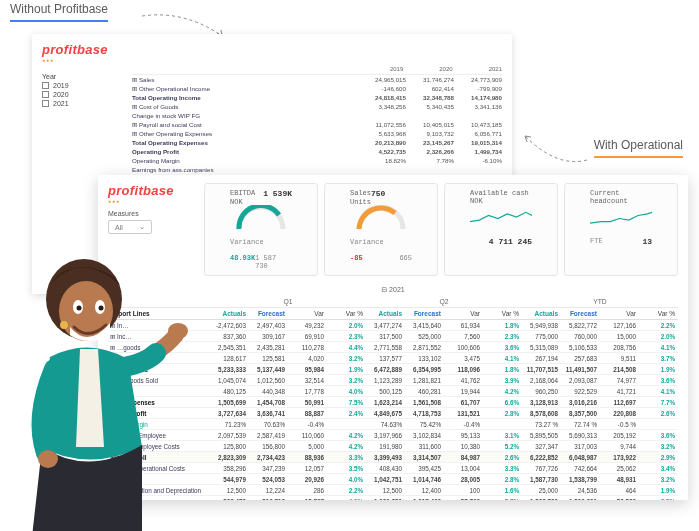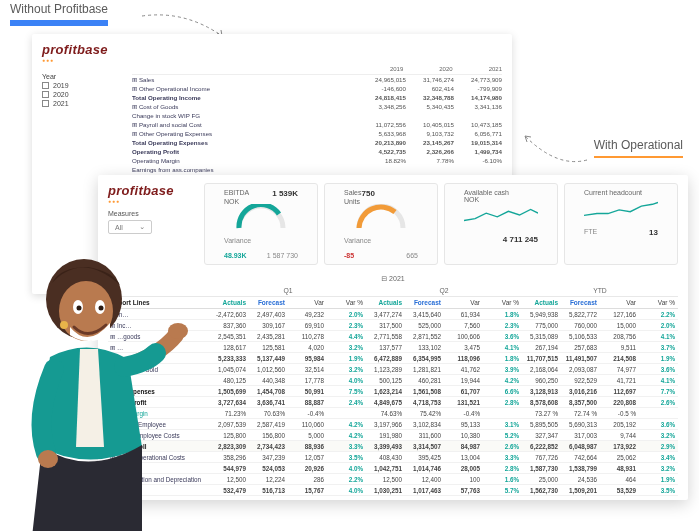--- a/index.html
+++ b/index.html
@@ -1,47 +1,47 @@
 <!DOCTYPE html>
 <html><head>
 <meta charset="utf-8">
 <style>
   * { box-sizing: border-box; margin: 0; padding: 0; }
   body { font-family: Arial, sans-serif; background: #fff; width: 699px; height: 531px; position: relative; overflow: hidden; color: #333; }
-  .label-without { position: absolute; top: 2px; left: 10px; font-size: 12px; color: #5a5a5a; border-bottom: 6px solid #3b82f6; padding-bottom: 4px; }
+  .label-without { position: absolute; top: 2px; left: 10px; font-size: 12px; color: #5a5a5a; border-bottom: 2px solid #3b82f6; padding-bottom: 4px; }
   .label-with { position: absolute; top: 138px; right: 16px; font-size: 12px; color: #5a5a5a; border-bottom: 2px solid #ff9933; padding-bottom: 4px; }
   .arrow1 { position: absolute; top: 14px; left: 140px; width: 90px; height: 28px; }
   .arrow2 { position: absolute; top: 130px; right: 110px; width: 70px; height: 40px; }
   .panel-back {
     position: absolute; top: 34px; left: 32px; width: 480px; height: 260px;
     background: #fff; border-radius: 2px; box-shadow: 0 2px 8px rgba(0,0,0,.15);
     font-size: 6.5px; color: #444; padding: 8px 10px; overflow: hidden;
   }
-  .logo { font-weight: 700; font-style: italic; color: #7f1d1d; font-size: 13px; letter-spacing: .3px;}
+  .logo { font-weight: 700; font-style: italic; color: #ef4444; font-size: 13px; letter-spacing: .3px;}
   .logo-dots::after { content: "●●●"; color:#ff9933; font-size:5px; letter-spacing:1px; display:block;}
   .pb-year { margin-top: 10px; font-size: 7px;}
   .pb-year .y { display:flex; align-items:center; gap:4px; margin:2px 0;}
   .pb-year .cb { width:7px; height:7px; border:1px solid #888;}
   .pb-table { position:absolute; top:32px; left:100px; right:10px;}
   .pb-head { display:flex; justify-content:flex-end; gap:36px; color:#666; font-size:6px; border-bottom:1px solid #eee; padding-bottom:2px;}
   .pb-row { display:flex; justify-content:space-between; padding:1px 0; font-size:6.2px;}
   .pb-row .lbl { flex:1; color:#3a3a5a;}
   .pb-row .v { width:48px; text-align:right; color:#555;}
   .pb-row.bold .lbl, .pb-row.bold .v { font-weight:600;}
   .panel-front {
     position: absolute; top: 175px; left: 98px; width: 590px; height: 325px;
     background: #fff; border-radius: 2px; box-shadow: 0 4px 16px rgba(0,0,0,.18);
     font-size: 6.5px; padding: 8px 10px; overflow:hidden;
   }
   .front-top { display:flex; gap:6px; align-items:flex-start;}
   .brand-col { width:90px;}
   .measures { margin-top:6px; font-size:7px; color:#555;}
   .measures .sel { margin-top:3px; border:1px solid #ccc; border-radius:2px; padding:2px 6px; font-size:7px; width:44px; display:flex; justify-content:space-between; align-items:center; color:#777;}
   .kpis { display:flex; gap:6px; flex:1;}
-  .card { border:1px solid #e6e6e6; border-radius:3px; padding:5px 19px; flex:1; background:#fcfcfc;}
+  .card { border:1px solid #e6e6e6; border-radius:3px; padding:5px 25px; flex:1; background:#fcfcfc;font-family:Liberation Mono, monospace;}
   .card h6 { font-size:7px; font-weight:500; color:#666;}
   .card .big { font-size:8px; font-weight:600; text-align:right; color:#333;}
   .gauge { height:24px; display:flex; align-items:center; justify-content:center;}
   .gauge svg { width:52px; height:26px;}
   .kpi-row { display:flex; justify-content:space-between; font-size:7px; margin-top:8px;}
   .kpi-row .l { color:#888;}
   .teal { color:#14a699; font-weight:600;}
   .red { color:#c33; font-weight:600;}
   .spark { height:24px; }
   

